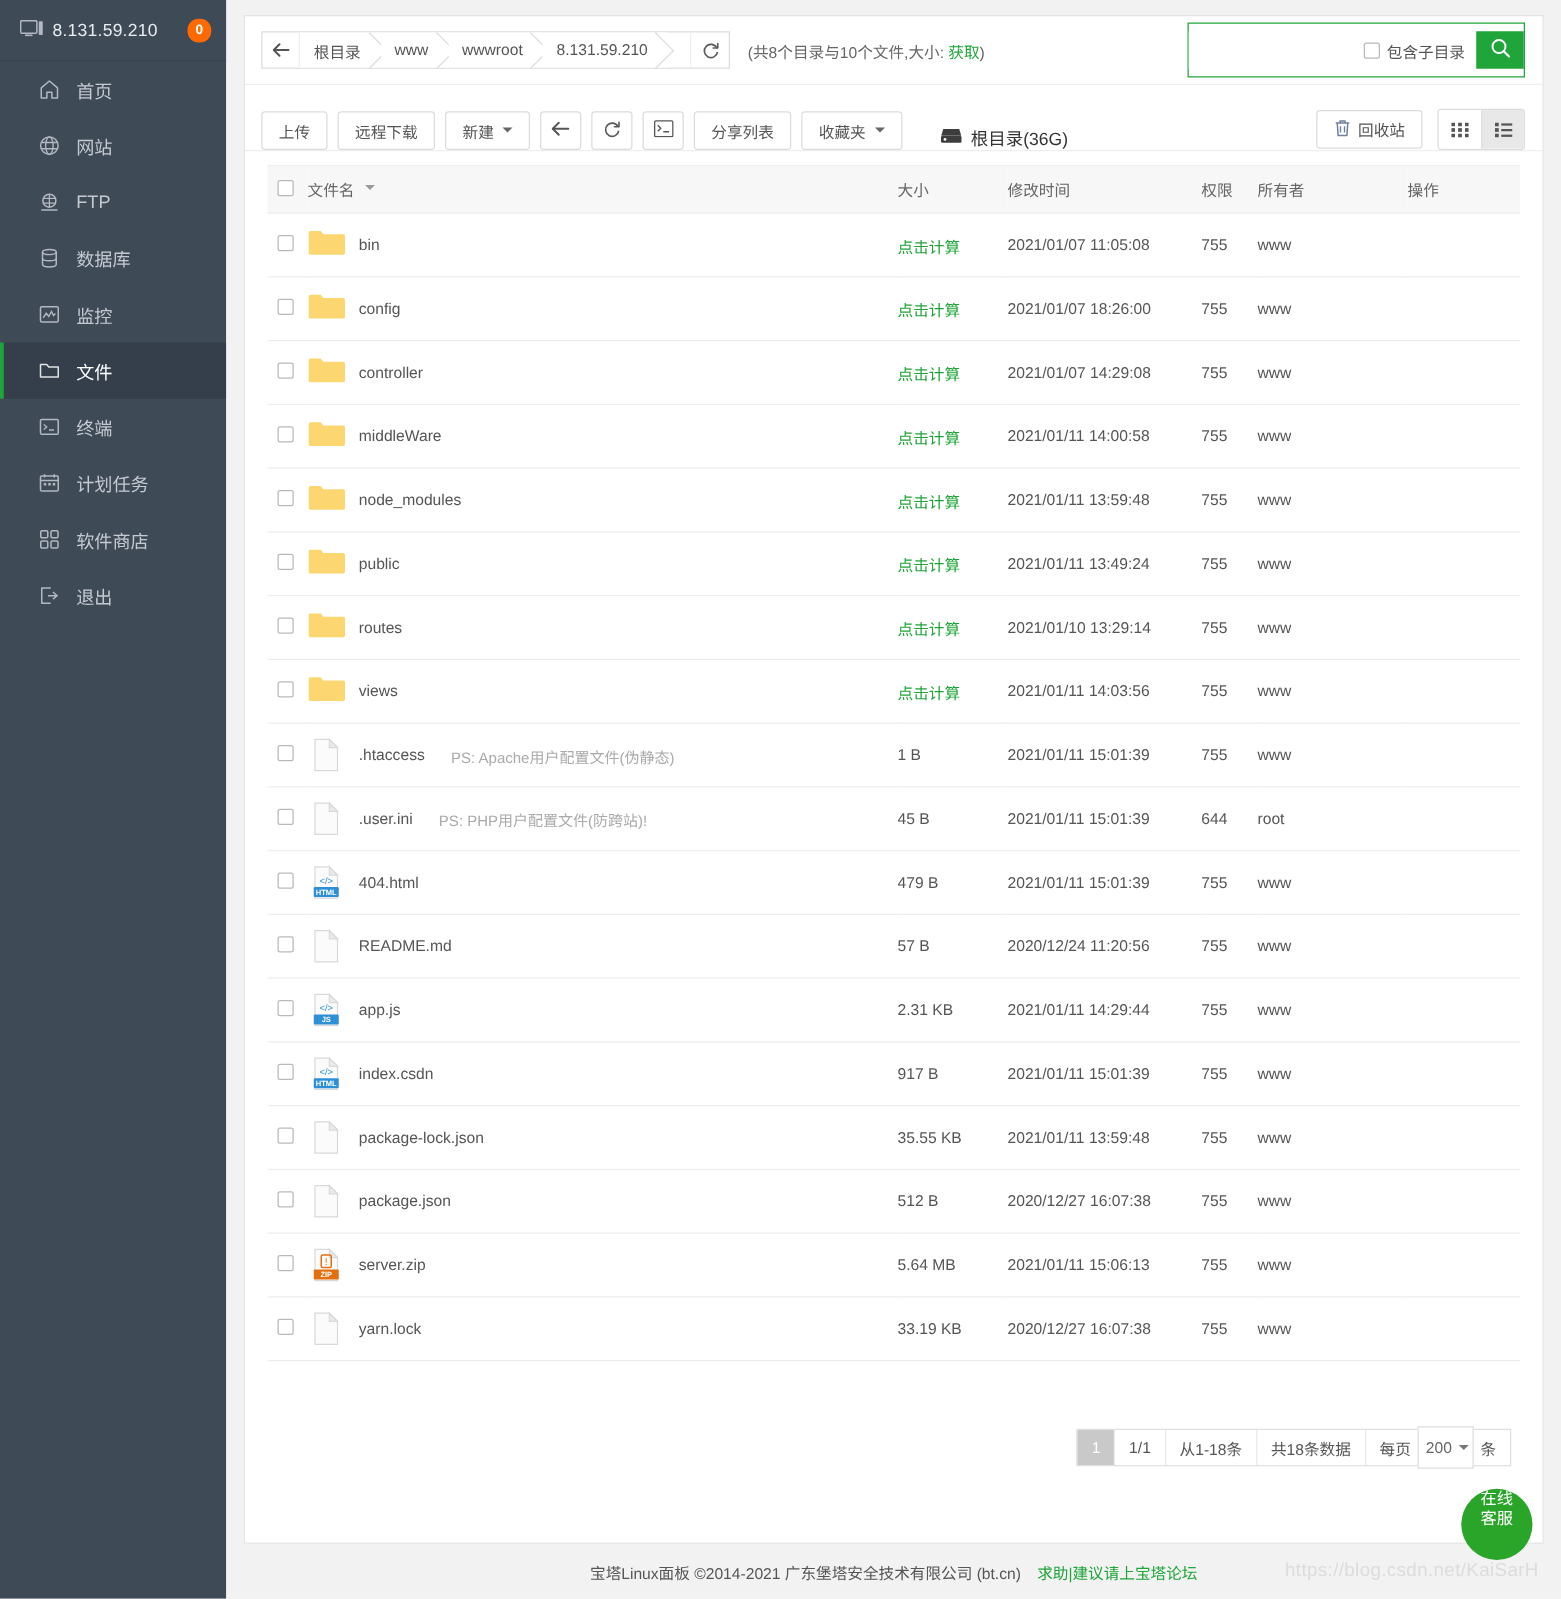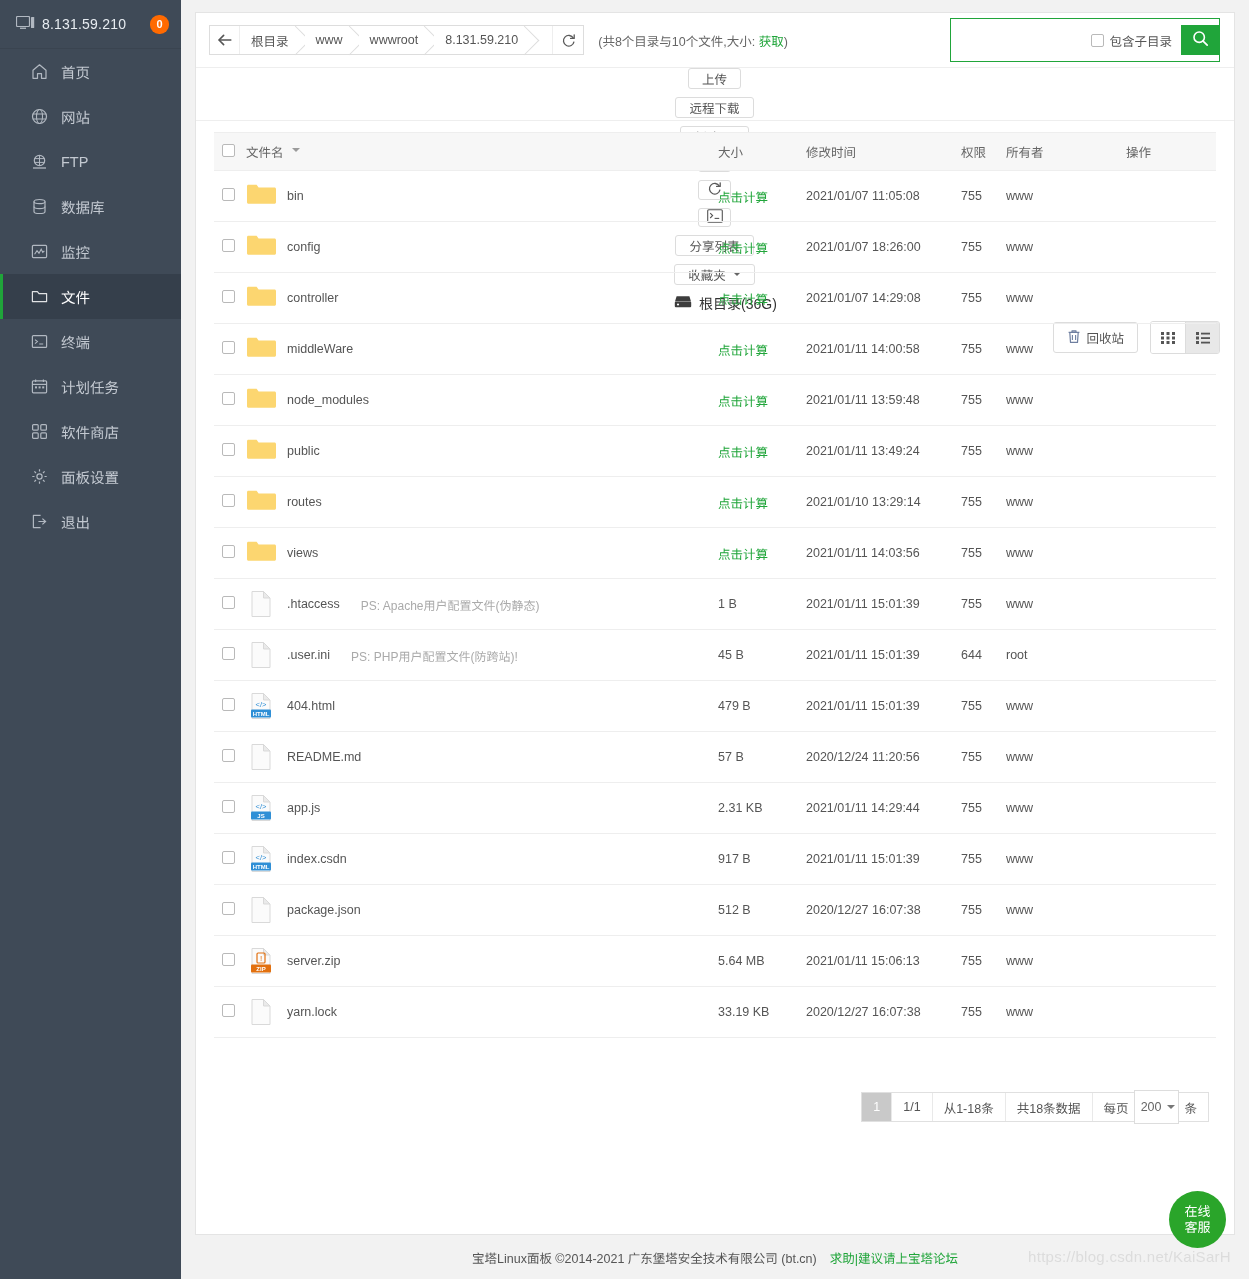--- a/index.html
+++ b/index.html
@@ -115,24 +115,23 @@
     width: 13px; height: 13px; border: 1px solid #b9b9b9; background: #fff;
     display: inline-block; border-radius: 2px; flex: 0 0 13px;
   }
   .searchbtn {
     width: 38px; height: 30px; background: #20a53a; color: #fff;
     display: flex; align-items: center; justify-content: center; cursor: pointer;
   }
 
   
   .toolbar {
-    height: 53px; display: flex; align-items: center; gap: 8px;
+    height: 53px; display: flex; align-items: flex-end; gap: 8px;
     padding: 0 14px 0 13px;
     border-bottom: 1px solid #eee;
-    flex-direction: column;
   }
   .btn {
     border: 1px solid #dcdcdc; background: #fff; color: #555;
     height: 31px; padding: 0 13px; font-size: 12.5px; border-radius: 3px;
     display: flex; align-items: center; gap: 5px; cursor: pointer;
     font-family: inherit; white-space: nowrap;
   }
   .btn.icononly { padding: 0; width: 33px; justify-content: center; }
   .caret { border: 4px solid transparent; border-top-color: #666;
            margin-top: 3px; margin-left: 2px; display: inline-block; }
@@ -208,21 +207,21 @@
     gap: 13px; color: #555; font-size: 12.5px; flex: 0 0 44px;
   }
   .footer a { color: #20a53a; text-decoration: none; cursor: pointer; }
 
   
   .kefu {
     position: absolute; right: 23px; bottom: 31px;
     width: 57px; height: 57px; border-radius: 50%;
     background: #2aa52a; color: #fff; font-size: 13px; line-height: 16px;
     display: flex; flex-direction: column; align-items: center;
-    justify-content: center; cursor: pointer; z-index: 5;
+    cursor: pointer; z-index: 5;
   }
   .watermark {
     position: absolute; right: 18px; bottom: 14px;
     color: #dcdcdc; font-size: 15px; letter-spacing: .3px;
     pointer-events: none; z-index: 4;
   }
 </style>
 </head>
 <body>
 
@@ -333,29 +332,20 @@
           <svg width="17" height="17" viewBox="0 0 17 17">
               <rect x="1.6" y="1.6" width="5.6" height="5.6" rx="1" fill="none" stroke="#c6ccd4" stroke-width="1.2"></rect>
               <rect x="9.8" y="1.6" width="5.6" height="5.6" rx="1" fill="none" stroke="#c6ccd4" stroke-width="1.2"></rect>
               <rect x="1.6" y="9.8" width="5.6" height="5.6" rx="1" fill="none" stroke="#c6ccd4" stroke-width="1.2"></rect>
               <rect x="9.8" y="9.8" width="5.6" height="5.6" rx="1" fill="none" stroke="#c6ccd4" stroke-width="1.2"></rect>
             </svg>
         </span>
         <span class="lbl">软件商店</span>
       </div>
 
-      <div class="sb-item">
-        <span class="sb-ico">
-          <svg width="17" height="17" viewBox="0 0 17 17">
-              <circle cx="8.5" cy="8.5" r="2.6" fill="none" stroke="#c6ccd4" stroke-width="1.2"></circle>
-              <path d="M8.5 1.3v2.2M8.5 13.5v2.2M1.3 8.5h2.2M13.5 8.5h2.2M3.4 3.4l1.6 1.6M12 12l1.6 1.6M13.6 3.4 12 5M5 12l-1.6 1.6" stroke="#c6ccd4" stroke-width="1.2"></path>
-            </svg>
-        </span>
-        <span class="lbl">面板设置</span>
-      </div>
 
       <div class="sb-item">
         <span class="sb-ico">
           <svg width="17" height="17" viewBox="0 0 17 17">
               <path d="M9.6 2.4H2.4v12.2h7.2" fill="none" stroke="#c6ccd4" stroke-width="1.2" stroke-linejoin="round"></path>
               <path d="M11.4 5.6 14.6 8.5l-3.2 2.9M7.4 8.5h7" fill="none" stroke="#c6ccd4" stroke-width="1.2"></path>
             </svg>
         </span>
         <span class="lbl">退出</span>
       </div>
@@ -797,20 +787,39 @@
               <tr>
                 <td class="c-chk"><span class="cbox"></span></td>
                 <td class="c-name">
                   <span class="namecell">
                     <span class="ficon">
                       <svg width="30" height="30" viewBox="0 0 30 30">
                         <path d="M6 2.5h11.5L24 9v18.5H6z" fill="#fbfbfb" stroke="#d9d9d9" stroke-width="1"></path>
                         <path d="M17.5 2.5 24 9h-6.5z" fill="#eaeaea" stroke="#d9d9d9" stroke-width="1"></path>
                       </svg>
                     </span>
+                    <span class="fname">package-lock.json</span>
+                  </span>
+                </td>
+                <td class="c-size"><span>35.55 KB</span></td>
+                <td class="c-time">2021/01/11 13:59:48</td>
+                <td class="c-perm">755</td>
+                <td class="c-owner">www</td>
+                <td class="c-act"></td>
+              </tr>
+              <tr>
+                <td class="c-chk"><span class="cbox"></span></td>
+                <td class="c-name">
+                  <span class="namecell">
+                    <span class="ficon">
+                      <svg width="30" height="30" viewBox="0 0 30 30">
+                        <path d="M6 2.5h11.5L24 9v18.5H6z" fill="#fbfbfb" stroke="#d9d9d9" stroke-width="1"></path>
+                        <path d="M17.5 2.5 24 9h-6.5z" fill="#eaeaea" stroke="#d9d9d9" stroke-width="1"></path>
+                      </svg>
+                    </span>
                     <span class="fname">package.json</span>
                   </span>
                 </td>
                 <td class="c-size"><span>512 B</span></td>
                 <td class="c-time">2020/12/27 16:07:38</td>
                 <td class="c-perm">755</td>
                 <td class="c-owner">www</td>
                 <td class="c-act"></td>
               </tr>
               <tr>

